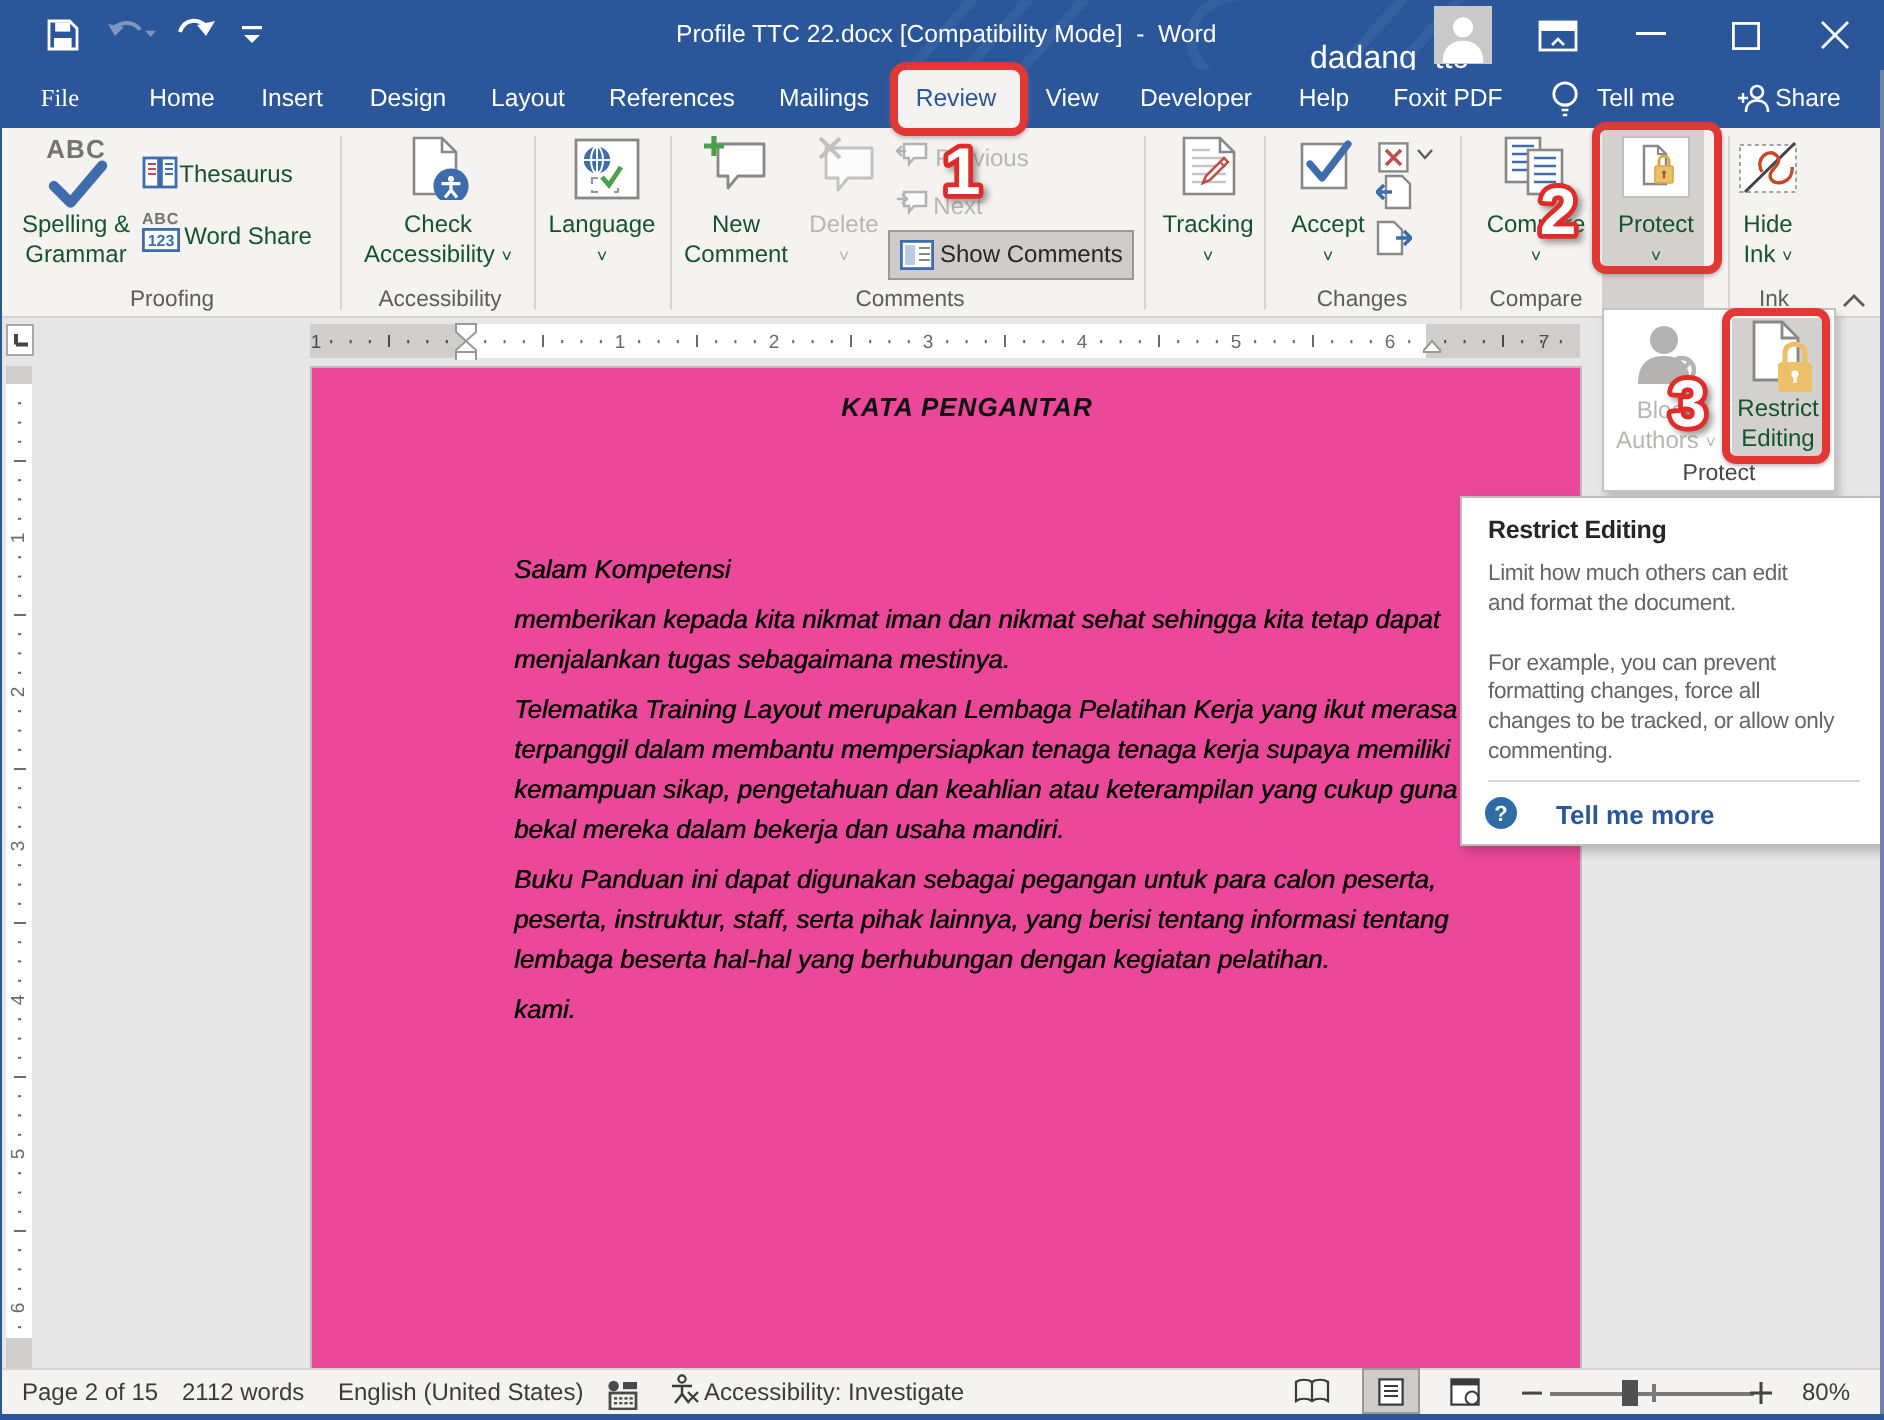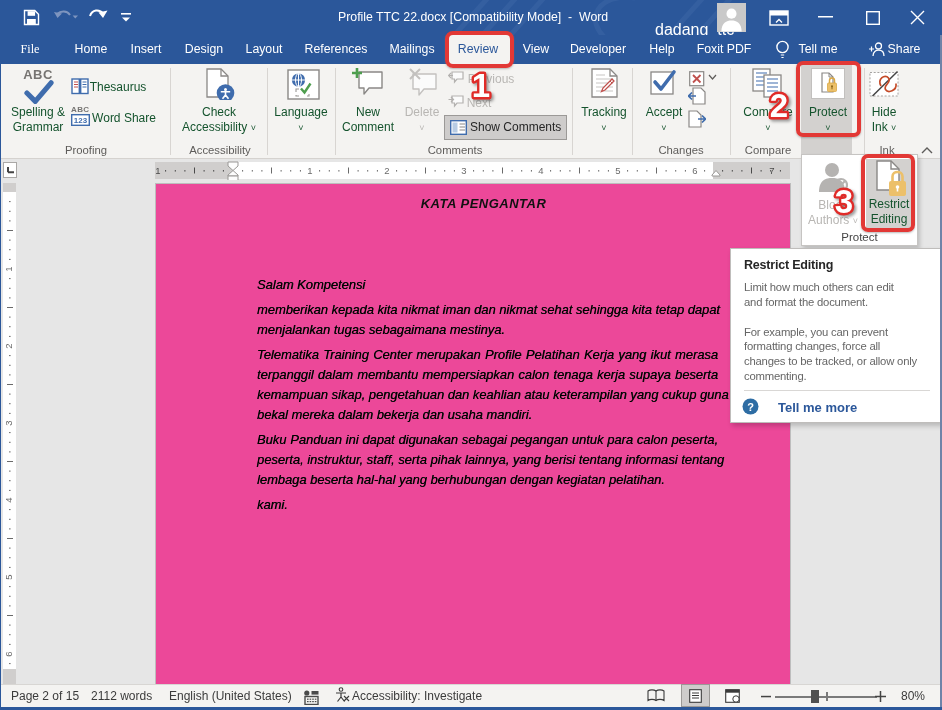--- a/index.html
+++ b/index.html
@@ -242,22 +242,22 @@
 <rect x="6" y="460.9" width="1.6" height="1" fill="#6a6a6a"></rect>
 <rect x="6" y="480.1" width="1.6" height="1" fill="#6a6a6a"></rect>
 </svg>
 
 <div id="page">
   <div class="abs" style="left:97px;top:12px;width:461px;text-align:center;font-weight:bold;font-size:13px;letter-spacing:.5px;color:#111;">KATA PENGANTAR</div>
   <div id="doc" style="top:91px;">
     <div class="lineL" style="margin-bottom:5.2px;">Salam Kompetensi</div>
     <div class="line">memberikan kepada kita nikmat iman dan nikmat sehat sehingga kita tetap dapat</div>
     <div class="lineL" style="margin-bottom:5.25px;">menjalankan tugas sebagaimana mestinya.</div>
-    <div class="line">Telematika Training Center merupakan Profile Pelatihan Kerja yang ikut merasa</div>
-    <div class="line">terpanggil dalam membantu mempersiapkan calon tenaga kerja supaya beserta</div>
+    <div class="line">Telematika Training Layout merupakan Lembaga Pelatihan Kerja yang ikut merasa</div>
+    <div class="line">terpanggil dalam membantu mempersiapkan tenaga tenaga kerja supaya memiliki</div>
     <div class="line">kemampuan sikap, pengetahuan dan keahlian atau keterampilan yang cukup guna</div>
     <div class="lineL" style="margin-bottom:5.25px;">bekal mereka dalam bekerja dan usaha mandiri.</div>
     <div class="line">Buku Panduan ini dapat digunakan sebagai pegangan untuk para calon peserta,</div>
     <div class="line">peserta, instruktur, staff, serta pihak lainnya, yang berisi tentang informasi tentang</div>
     <div class="lineL" style="margin-bottom:5.25px;">lembaga beserta hal-hal yang berhubungan dengan kegiatan pelatihan.</div>
     <div class="lineL">kami.</div>
   </div>
 </div>
 
 <div id="flyout">

